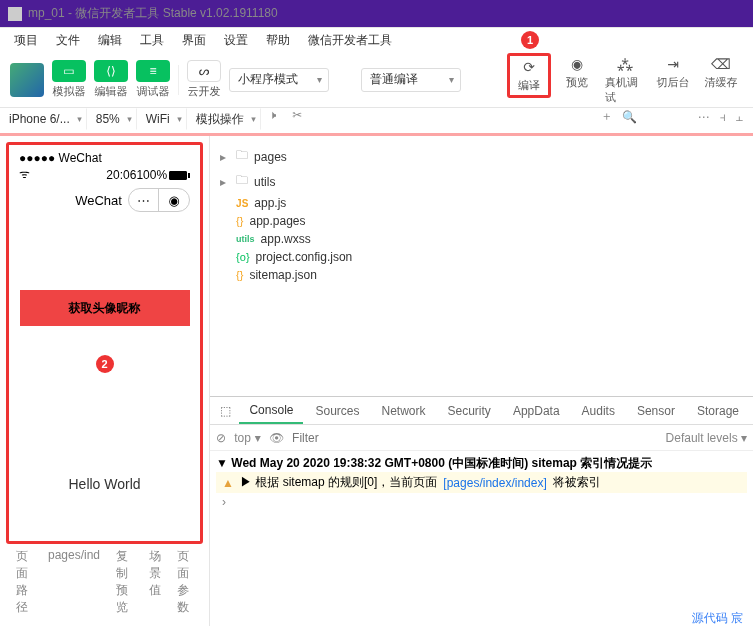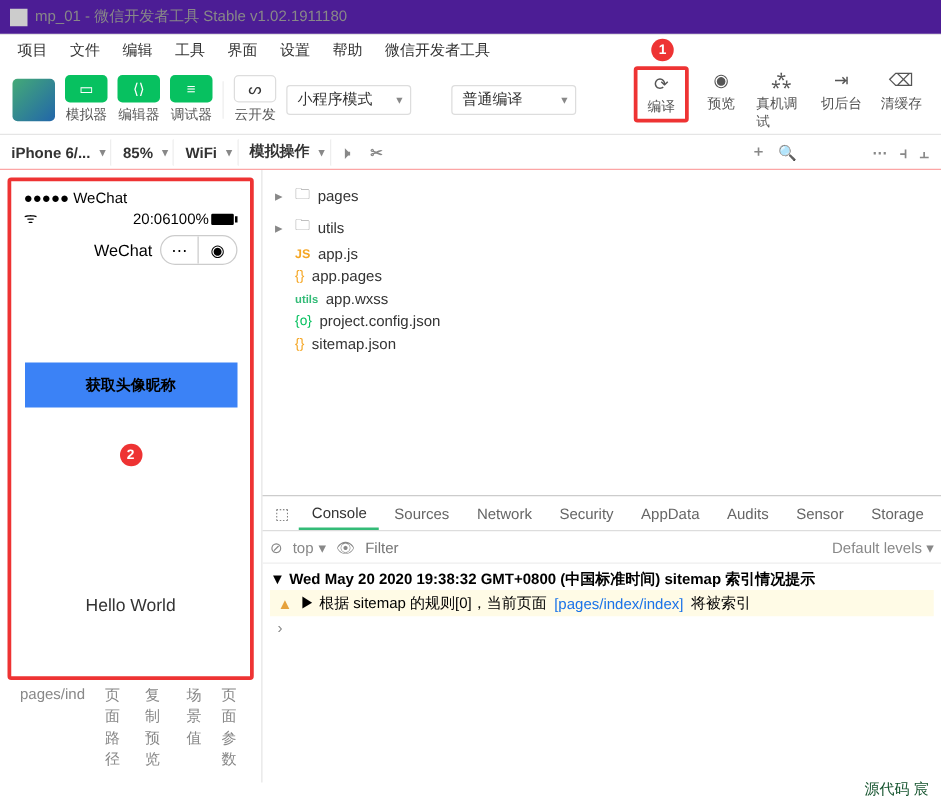--- a/index.html
+++ b/index.html
@@ -15,34 +15,34 @@
 .green { background: #07c160; }
 .white { background: #fff; border: 1px solid #ddd; color: #333; }
 .tb-label { font-size: 11px; color: #555; }
 .dropdown { height: 24px; border: 1px solid #ddd; border-radius: 3px; padding: 0 18px 0 8px; display: flex; align-items: center; min-width: 100px; position: relative; color: #333; }
 .dropdown::after { content: "▾"; position: absolute; right: 6px; color: #888; font-size: 10px; }
 .right-tools { display: flex; margin-left: auto; gap: 4px; align-items: flex-start; }
 .rt-item { display: flex; flex-direction: column; align-items: center; width: 44px; gap: 2px; padding: 2px; }
 .rt-icon { width: 22px; height: 18px; display: flex; align-items: center; justify-content: center; font-size: 14px; color: #555; }
 .highlight-red { border: 3px solid #e33; border-radius: 3px; }
 .badge { position: absolute; width: 18px; height: 18px; border-radius: 50%; background: #e33; color: #fff; display: flex; align-items: center; justify-content: center; font-weight: bold; font-size: 11px; }
-.subbar { height: 28px; display: flex; align-items: center; border-bottom: 1px solid #fca5a5; font-weight: bold; }
+.subbar { height: 28px; display: flex; align-items: flex-start; border-bottom: 3px solid #fca5a5; }
 .subbar .dd-small { height: 22px; border: 1px solid transparent; padding: 0 16px 0 8px; display: flex; align-items: center; position: relative; color: #333; border-right: 1px solid #eee; }
 .subbar .dd-small::after { content: "▾"; position: absolute; right: 4px; color: #888; font-size: 9px; }
 .subbar-right { margin-left: auto; display: flex; gap: 10px; padding: 0 10px; color: #888; align-items: center; }
 .subbar-right span { cursor: pointer; }
 .main { display: flex; height: 490px; }
 .sim-col { width: 300px; padding: 6px; display: flex; flex-direction: column; }
 .sim-border { border: 3px solid #e33; border-radius: 3px; flex: 1; position: relative; background: #fff; }
 .sim-status { display: flex; justify-content: space-between; padding: 6px 10px 2px; font-size: 11px; color: #000; align-items: flex-end; }
 .sim-header { display: flex; justify-content: space-between; align-items: center; padding: 4px 10px 8px; }
 .sim-capsule { display: flex; border: 1px solid #ccc; border-radius: 14px; overflow: hidden; }
 .sim-capsule div { width: 30px; height: 22px; display: flex; align-items: center; justify-content: center; font-size: 13px; }
 .sim-capsule div:first-child { border-right: 1px solid #ccc; }
-.sim-button { margin: 70px auto 0; width: 170px; height: 36px; background: #3b82f6; display: flex; align-items: center; justify-content: center; font-weight: bold; font-size: 14px; }
+.sim-button { margin: 70px auto 0; width: 170px; height: 36px; background: #ef4444; display: flex; align-items: center; justify-content: center; font-weight: bold; font-size: 14px; }
 .sim-hello { text-align: center; margin-top: 150px; font-size: 14px; color: #333; }
 .sim-tabs { display: flex; gap: 4px; padding: 2px 4px; color: #888; font-size: 11px; }
 .sim-tabs span { padding: 2px 6px; }
 .right-col { flex: 1; display: flex; flex-direction: column; border-left: 1px solid #e5e5e5; }
 .tree { flex: 1; padding: 8px 10px; overflow: auto; }
 .tree-row { display: flex; align-items: center; gap: 6px; padding: 2px 0; color: #333; }
 .tree-indent1 { padding-left: 16px; }
 .folder-icon { color: #888; }
 .caret { color: #888; width: 10px; display: inline-block; }
 .js-badge { color: #f5a623; font-weight: bold; font-size: 10px; }
@@ -54,21 +54,21 @@
 .dt-tabs span { padding: 0 10px; height: 100%; display: flex; align-items: center; cursor: pointer; }
 .dt-tabs .active { border-bottom: 2px solid #3b7; color: #333; }
 .dt-filter { display: flex; height: 26px; align-items: center; border-bottom: 1px solid #eee; padding: 0 6px; gap: 8px; color: #888; }
 .dt-filter .dd { display: flex; align-items: center; gap: 4px; }
 .dt-filter input { border: none; outline: none; flex: 1; font-size: 12px; }
 .dt-log { padding: 4px 6px; font-family: Consolas, monospace; font-size: 11.5px; }
 .dt-log .bold { font-weight: bold; color: #000; }
 .dt-warn { background: #fffbe6; padding: 2px 6px; display: flex; gap: 6px; align-items: center; }
 .dt-warn-icon { color: #e6a23c; }
 .dt-blue { color: #1a73e8; }
-.footer { position: absolute; bottom: 3px; right: 10px; color: #14532d; font-size: 12px; }
+.footer { position: absolute; bottom: 16px; right: 10px; color: #3b82f6; font-size: 12px; }
 .battery { display: inline-flex; align-items: center; }
 .battery-body { width: 18px; height: 9px; border: 1px solid #000; border-radius: 1px; background: #000; }
 .battery-tip { width: 2px; height: 5px; background: #000; margin-left: 1px; }
 </style>
 </head>
 <body>
 
 <div class="titlebar">
   <div class="titlebar-icon"></div>
   <span>mp_01 - 微信开发者工具 Stable v1.02.1911180</span>
@@ -183,22 +183,22 @@
             <div>◉</div>
           </div>
       </div>
       <div class="sim-button">
           <span>获取头像昵称</span>
         </div>
       <div class="badge" style="top:210px;left:50%;transform:translateX(-50%)">2</div>
       <div class="sim-hello">Hello World</div>
     </div>
     <div class="sim-tabs" id="sim-tabs">
+        <span>页面路径</span>
         <span>pages/ind</span>
-        <span>页面路径</span>
         <span>复制 预览</span>
         <span>场景值</span>
         <span>页面参数</span>
       </div>
   </div>
 
   <div class="right-col">
     <div class="tree">
       <div class="tree-row">
           <span class="caret">▸</span>

